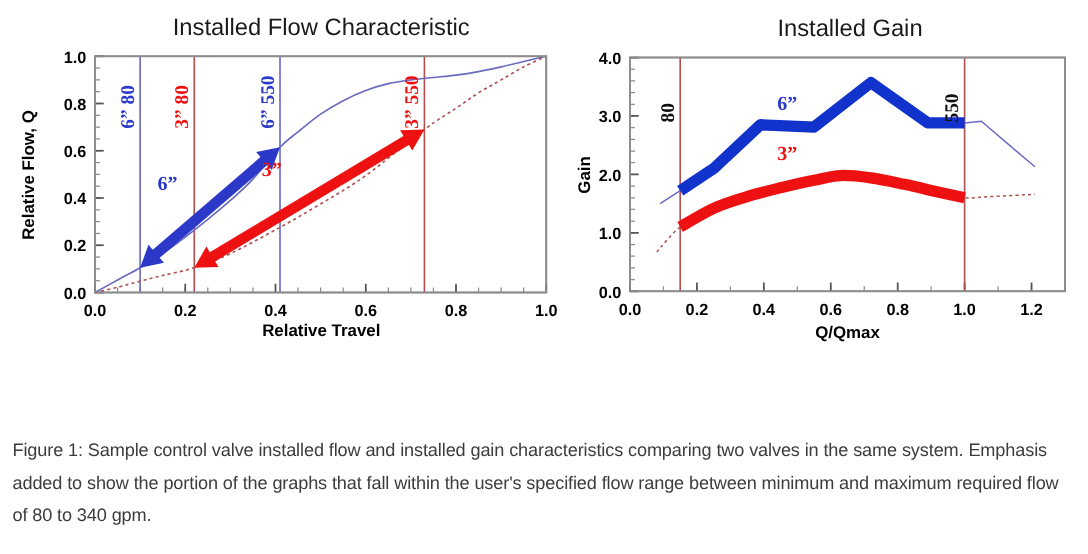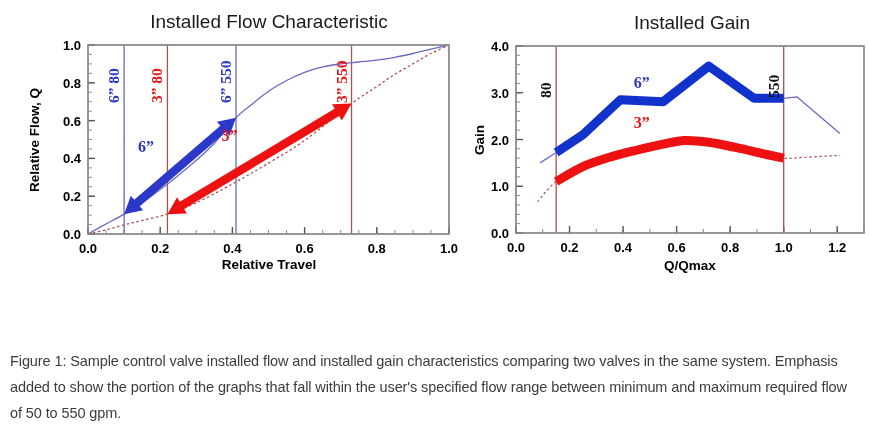--- a/index.html
+++ b/index.html
@@ -1,21 +1,21 @@
 <!DOCTYPE html>
 <html><head>
 <meta charset="utf-8">
 <style>
   html,body{margin:0;padding:0;}
   body{
     width:870px;height:443px;background:#ffffff;
     font-family:"Liberation Sans", sans-serif;
     overflow:hidden;position:relative;
   }
-  .figure-wrap{position:absolute;left:12px;top:0;width:746px;height:300px;}
+  .figure-wrap{position:absolute;left:0;top:0;width:746px;height:300px;}
   .chart-box{position:absolute;top:0;height:300px;}
   #chart-left{left:0;width:450px;}
   #chart-right{left:450px;width:420px;}
   svg{display:block;}
   .caption{
     position:absolute;left:10px;top:348px;width:850px;
     font-family:"Liberation Sans", sans-serif;
     font-size:14.5px;line-height:26px;color:#3c3c3c;
     letter-spacing:-0.1px;
   }
@@ -259,13 +259,13 @@
           <text x="179.81538461538463" y="127.8125" text-anchor="middle" class="slab-red">3”</text>
         </g>
 
       <text class="axlab" x="228" y="270">Q/Qmax</text>
       <text class="axlab" x="0" y="0" transform="translate(22,140) rotate(-90)">Gain</text>
     <rect x="54" y="46" width="348" height="187" fill="none" stroke="#8c8c8c" stroke-width="1.4"></rect>
       </svg>
   </div>
 </div>
 
-<div class="caption">Figure 1: Sample control valve installed flow and installed gain characteristics comparing two valves in the same system. Emphasis added to show the portion of the graphs that fall within the user's specified flow range between minimum and maximum required flow of 50 to 550 gpm.</div>
+<div class="caption">Figure 1: Sample control valve installed flow and installed gain characteristics comparing two valves in the same system. Emphasis added to show the portion of the graphs that fall within the user's specified flow range between minimum and maximum required flow of 80 to 340 gpm.</div>
 
 </body></html>

